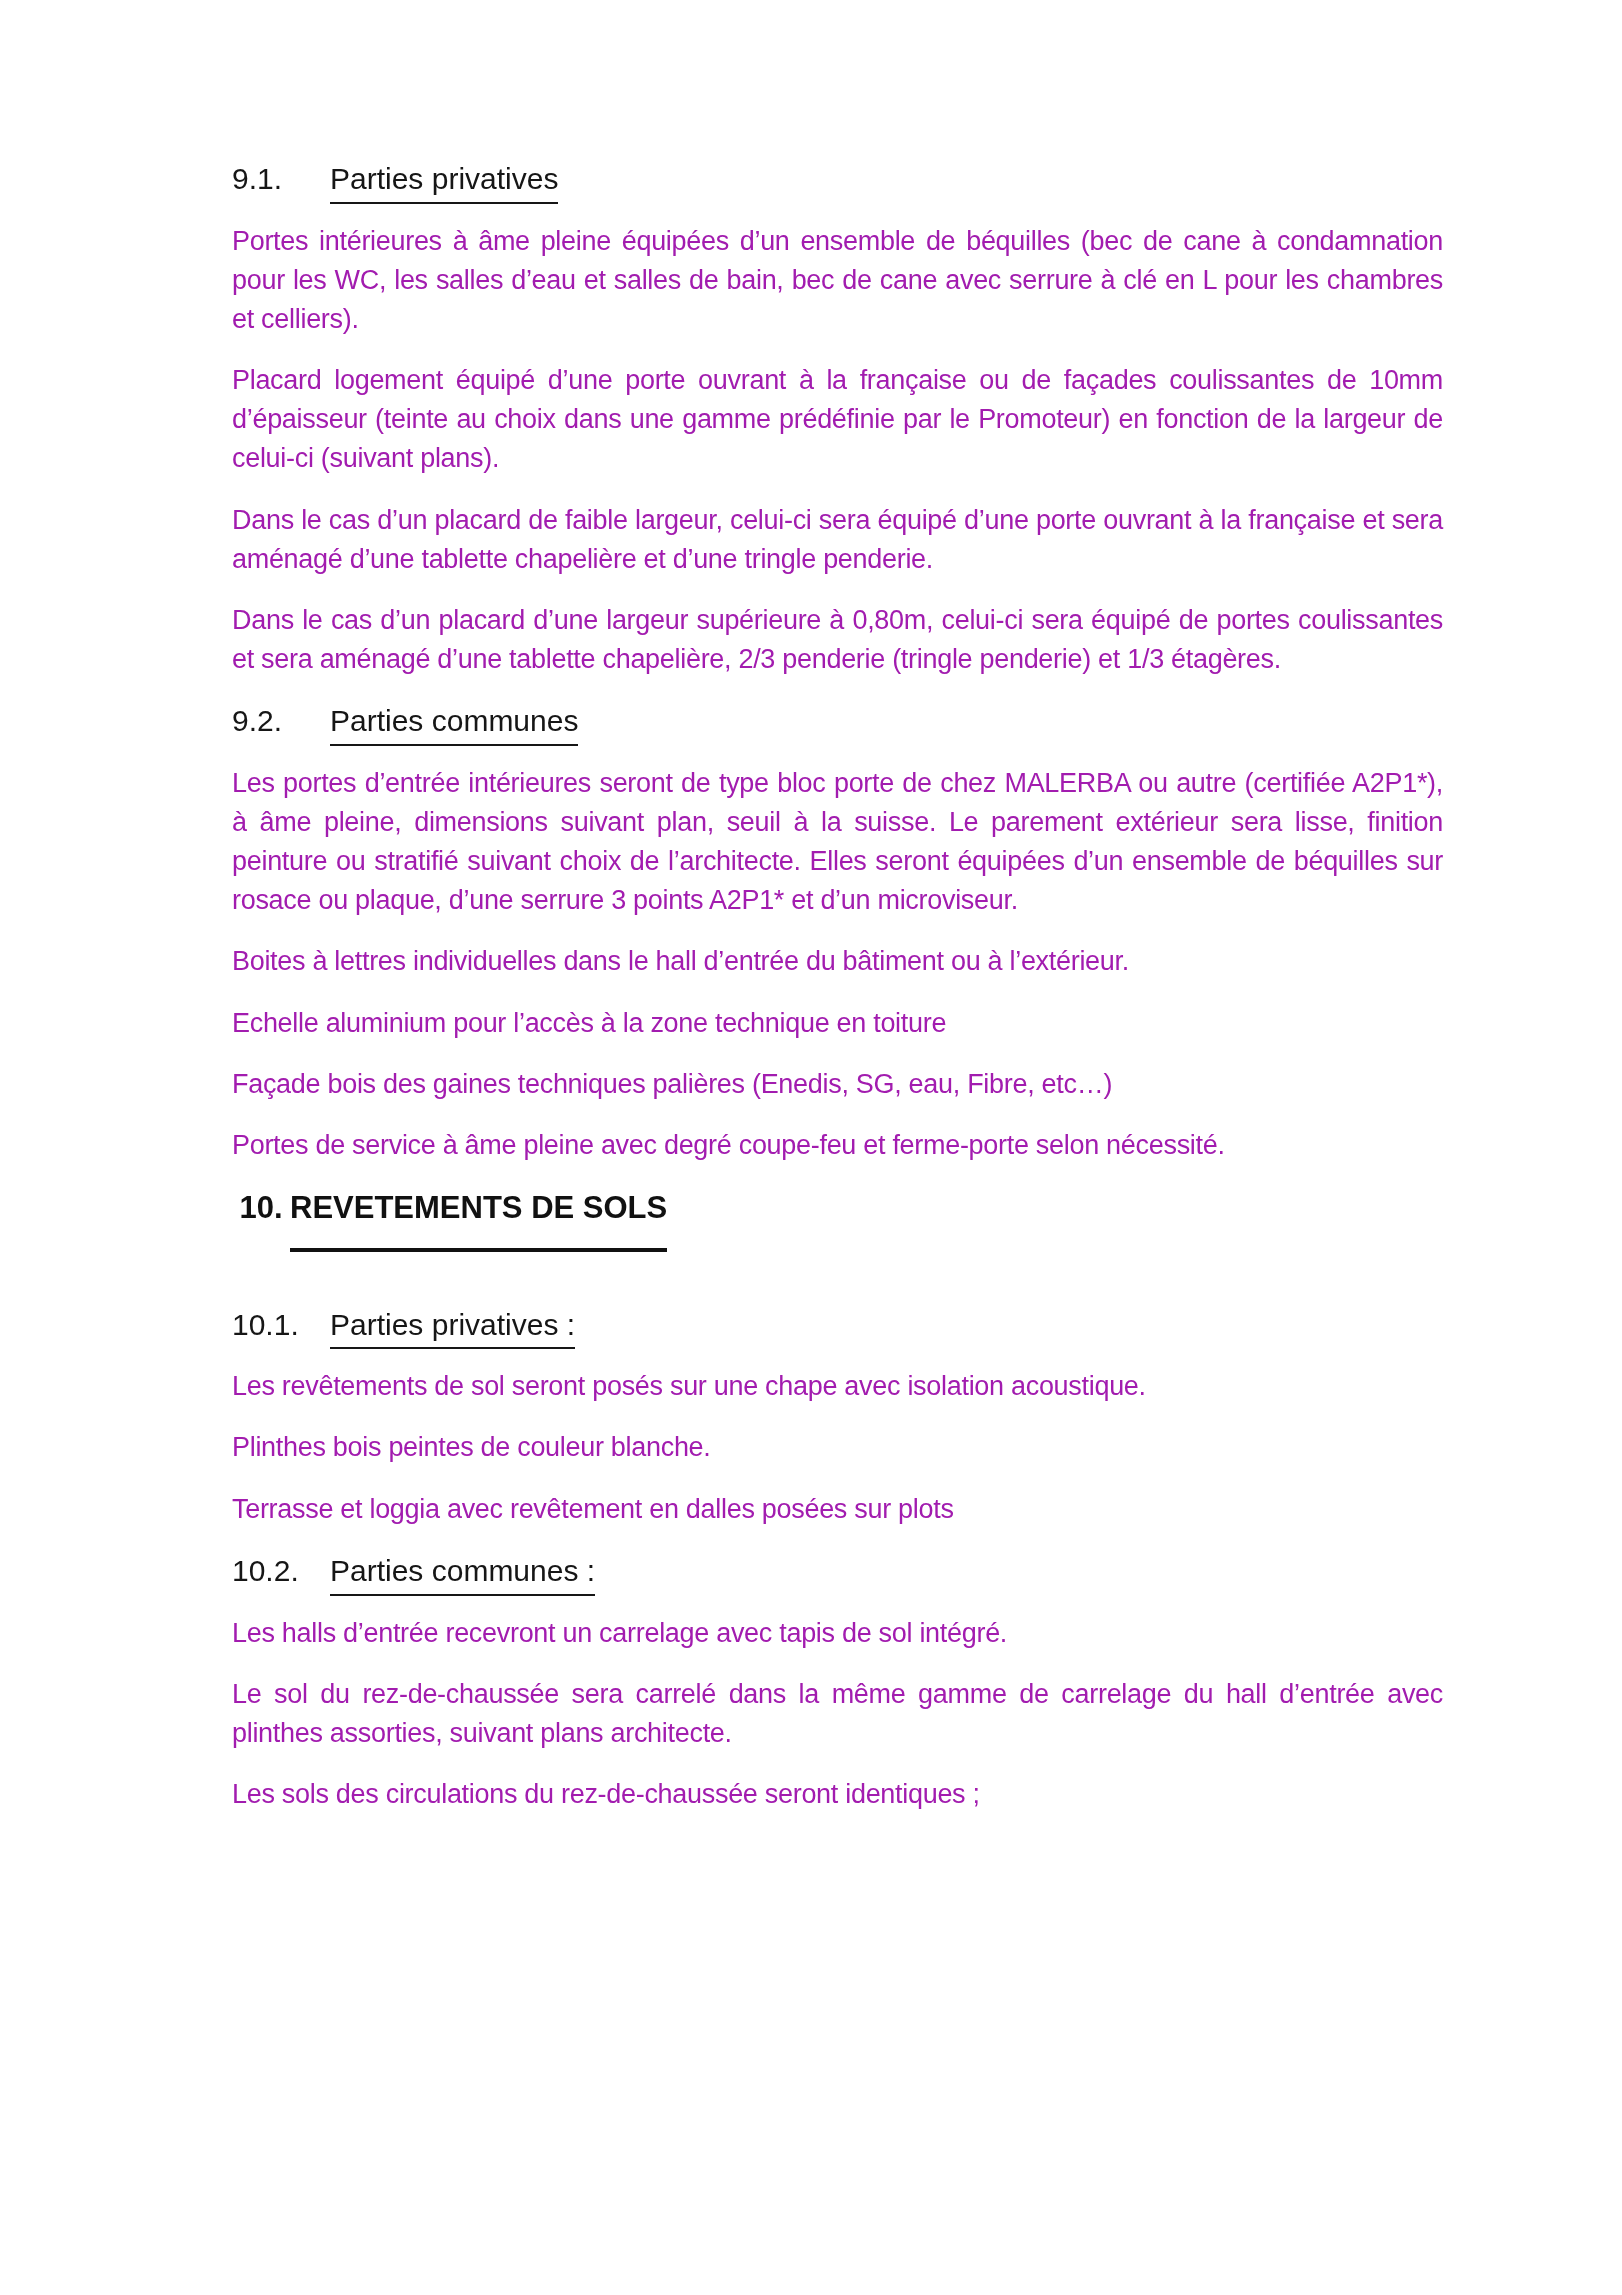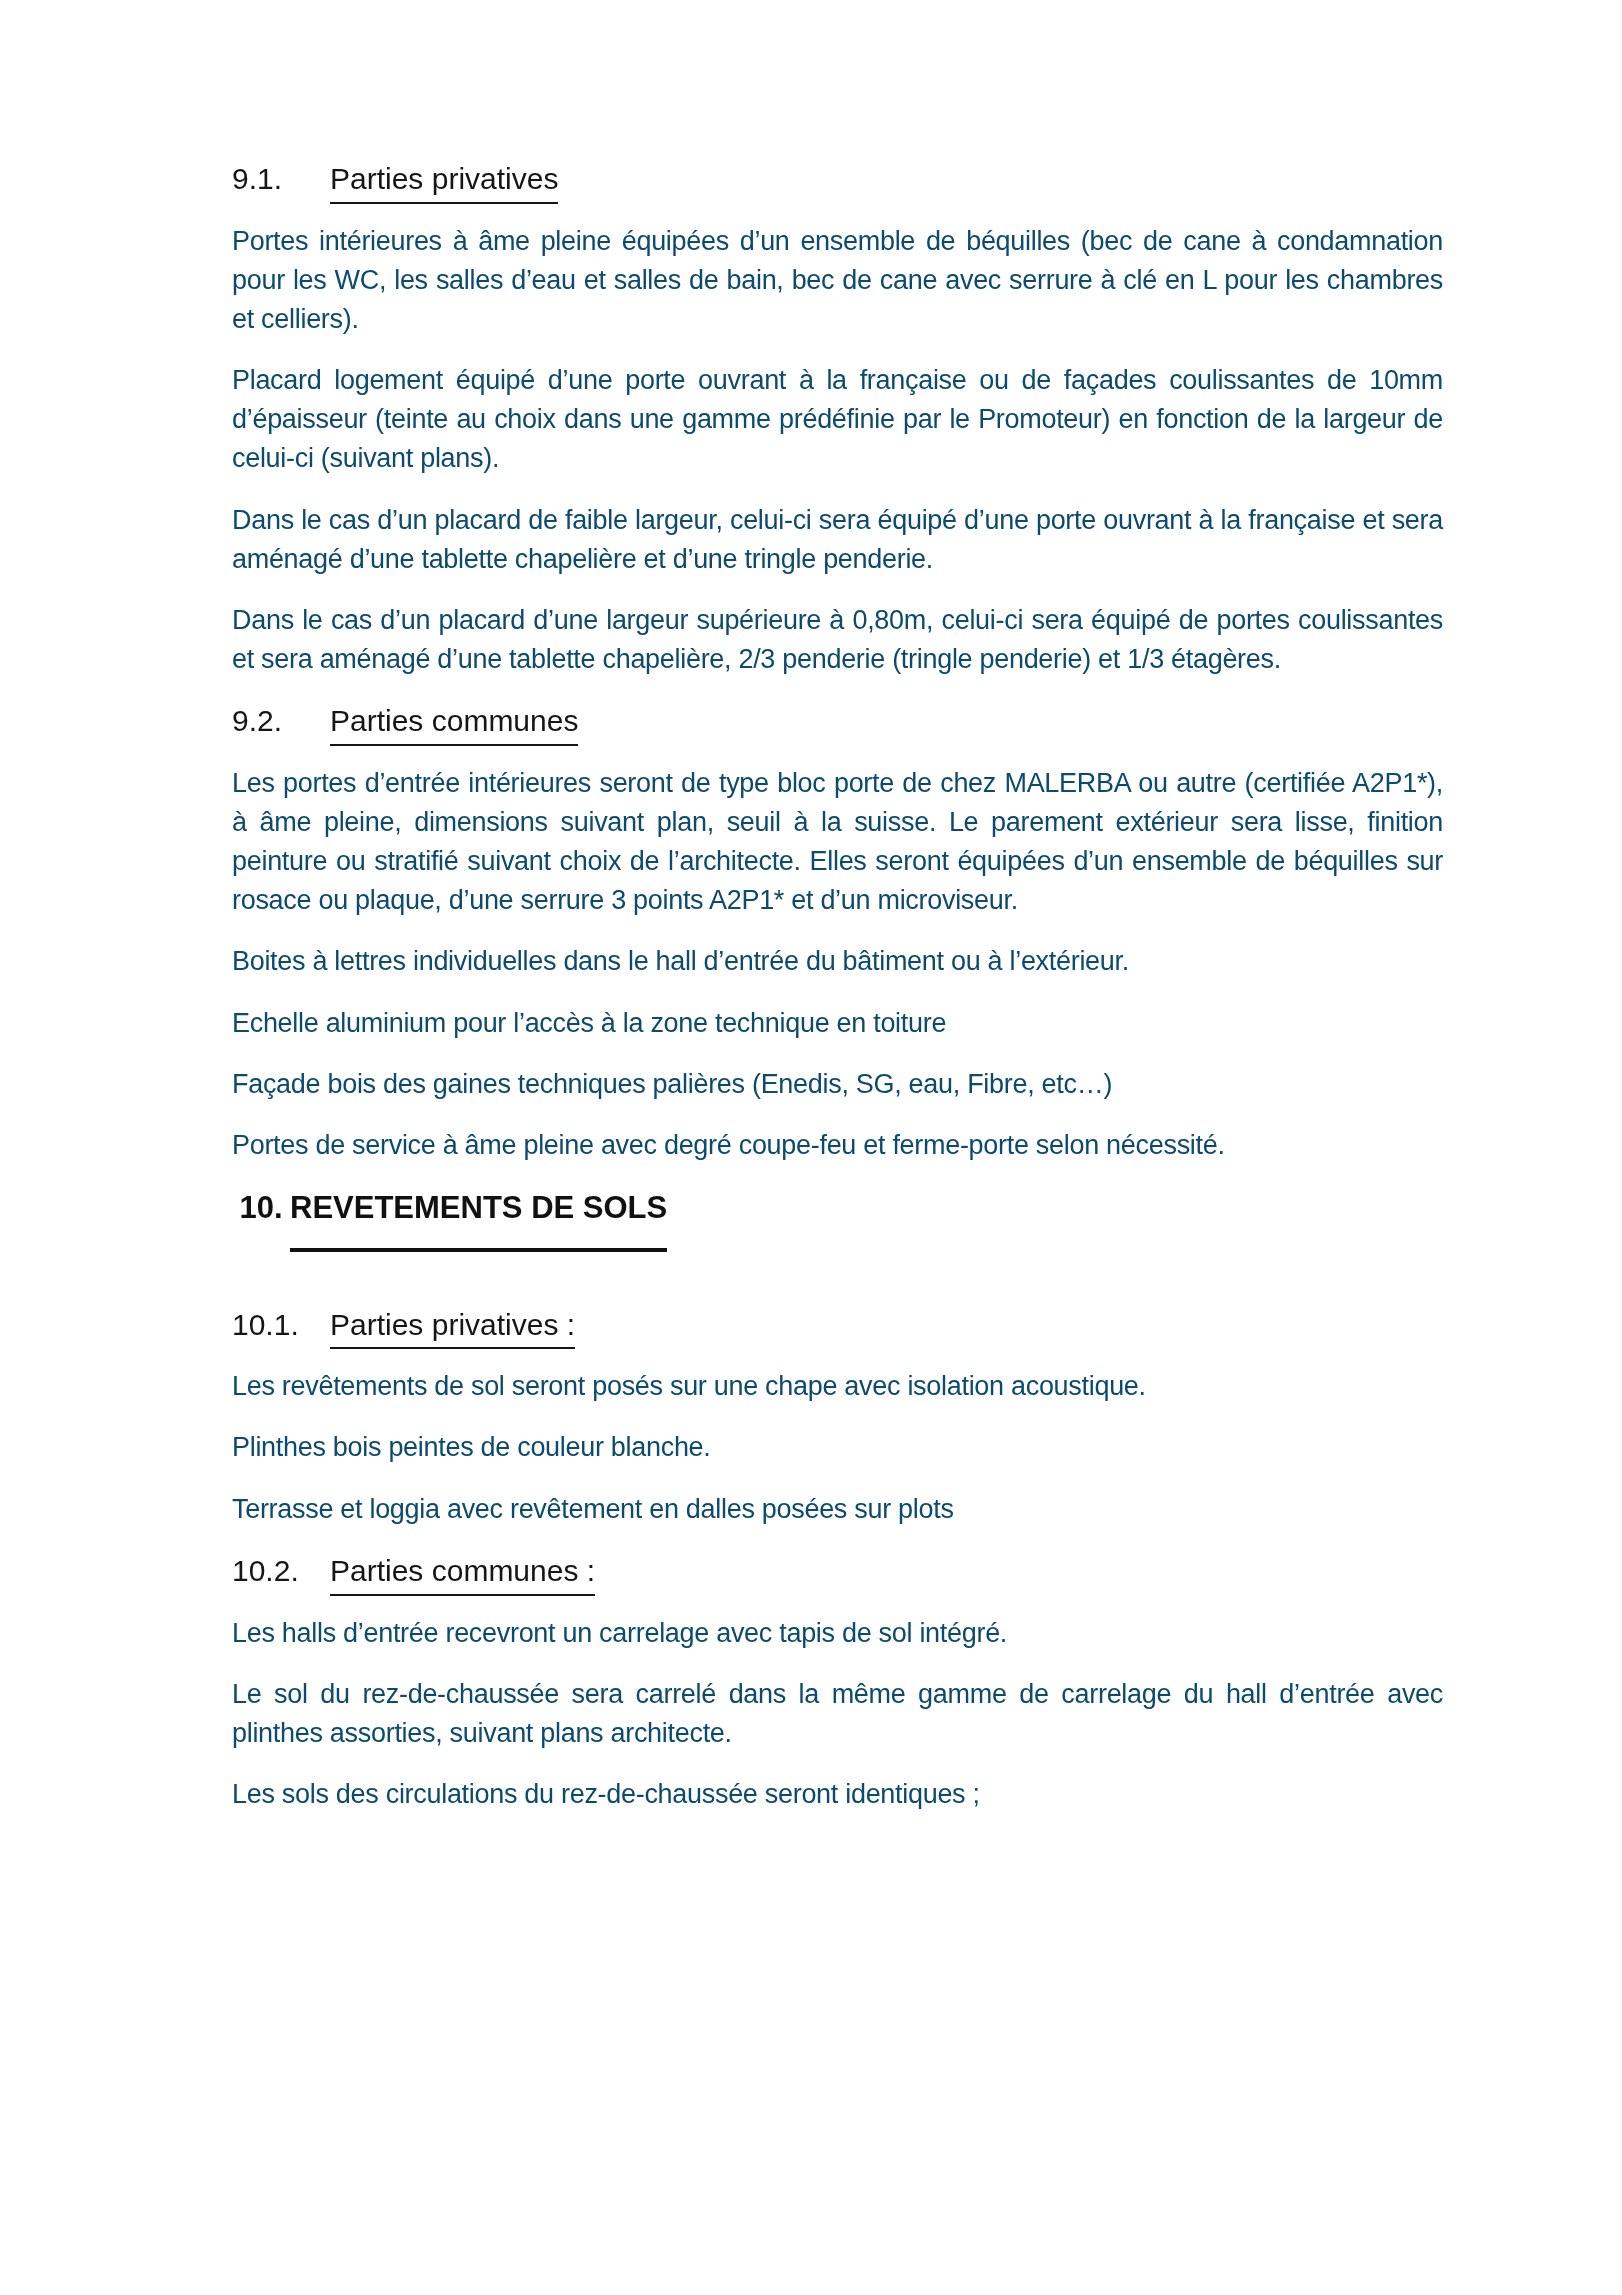--- a/index.html
+++ b/index.html
@@ -18,21 +18,21 @@
     color: #1b1b1b;
     overflow: hidden;
   }
   
   p.body-par {
     font-size: 27px;
     line-height: 39px;
     letter-spacing: -0.3px;
     margin: 0 0 22.4px 0;
     text-align: justify;
-    color: #0c4a6e;
+    color: #a21caf;
   }
   
   .h-sub {
     font-size: 30px;
     line-height: 39px;
     font-weight: 400;
     margin: 8.4px 0 18px 0;
     color: #161616;
   }
   .h-sub .h-num {

